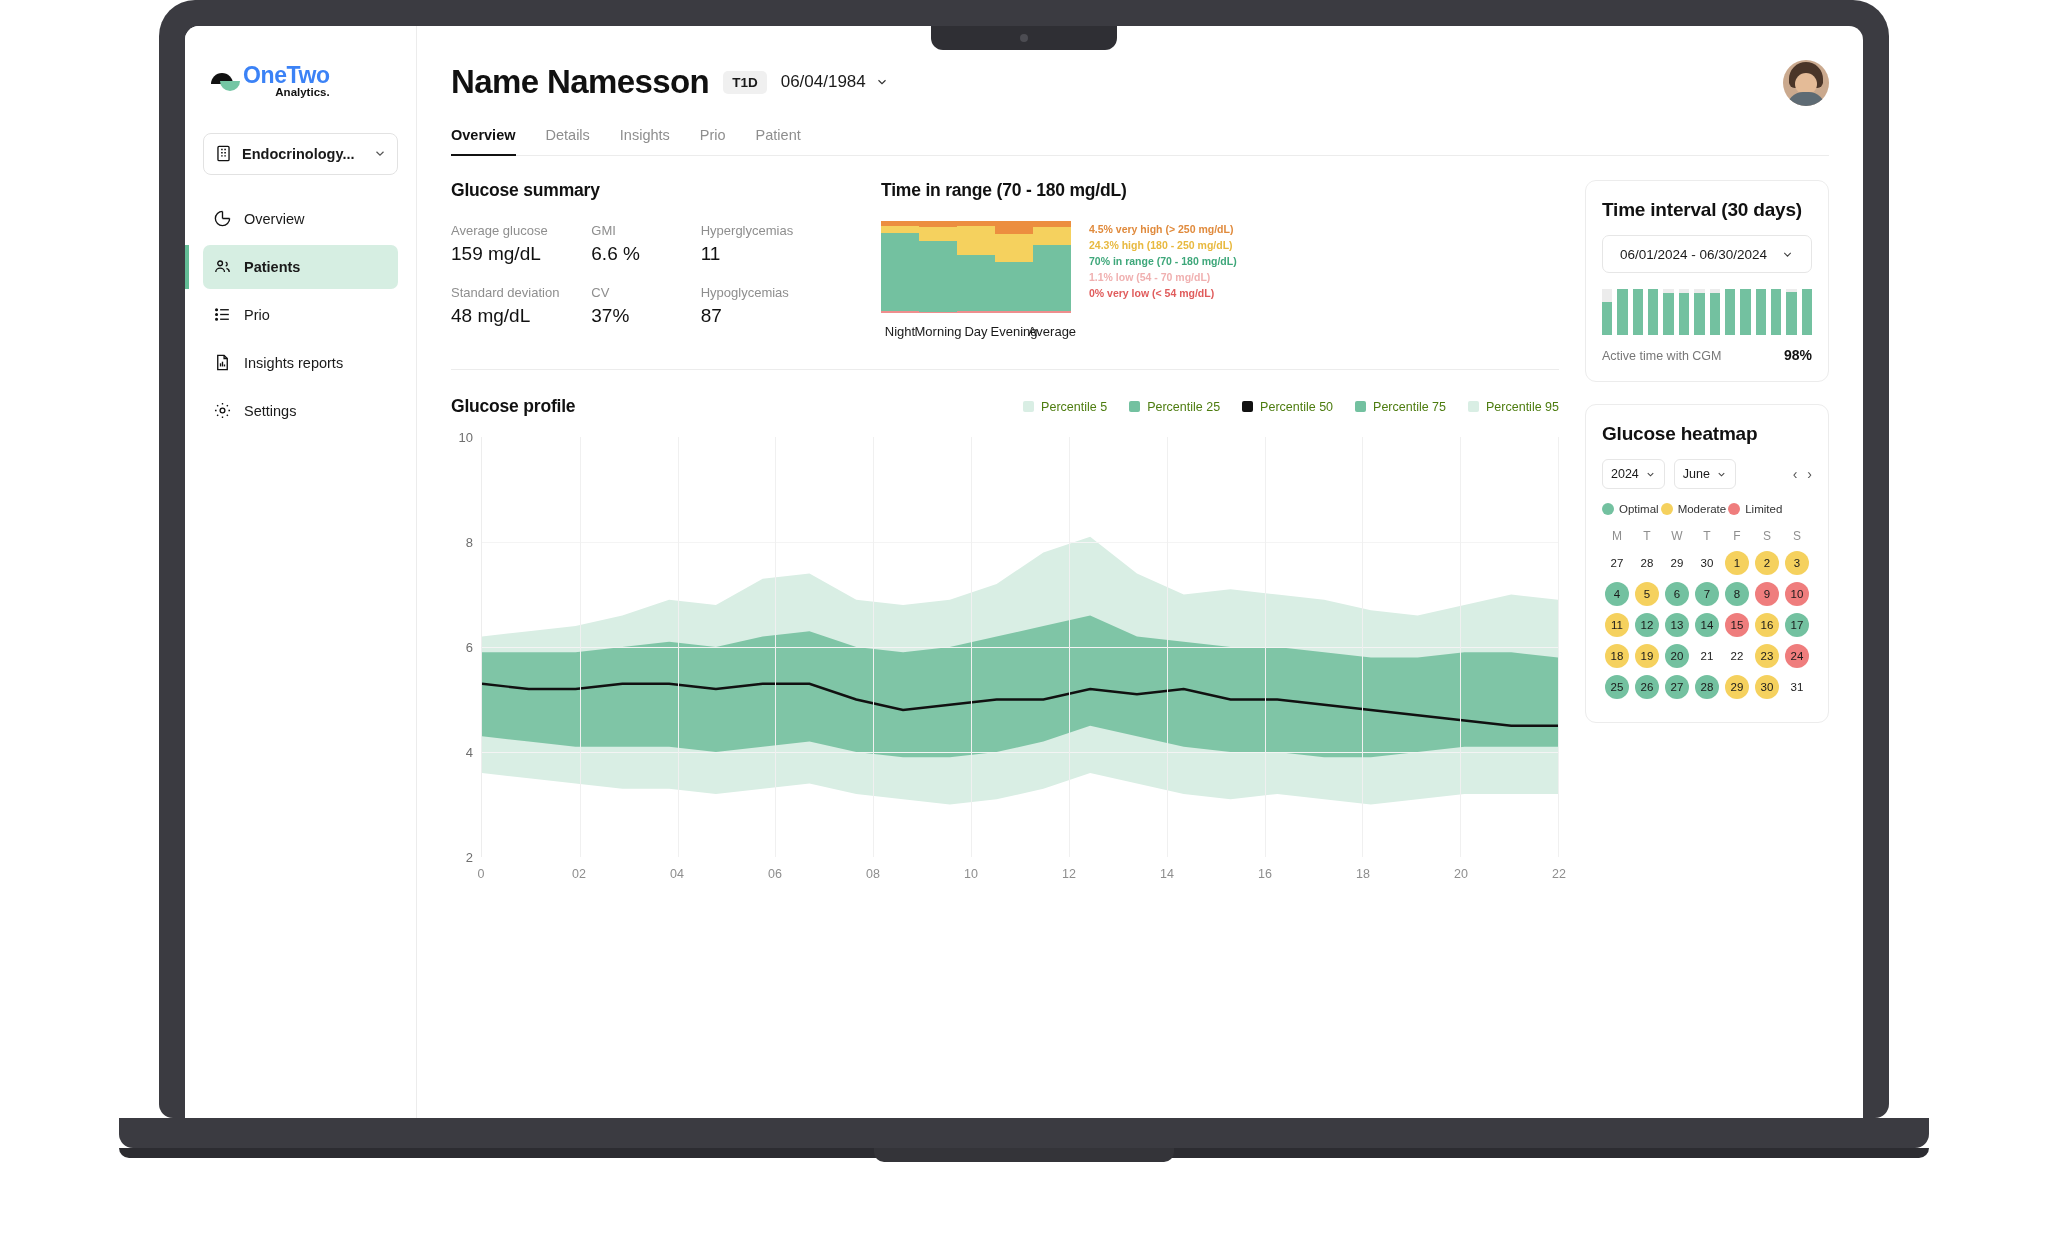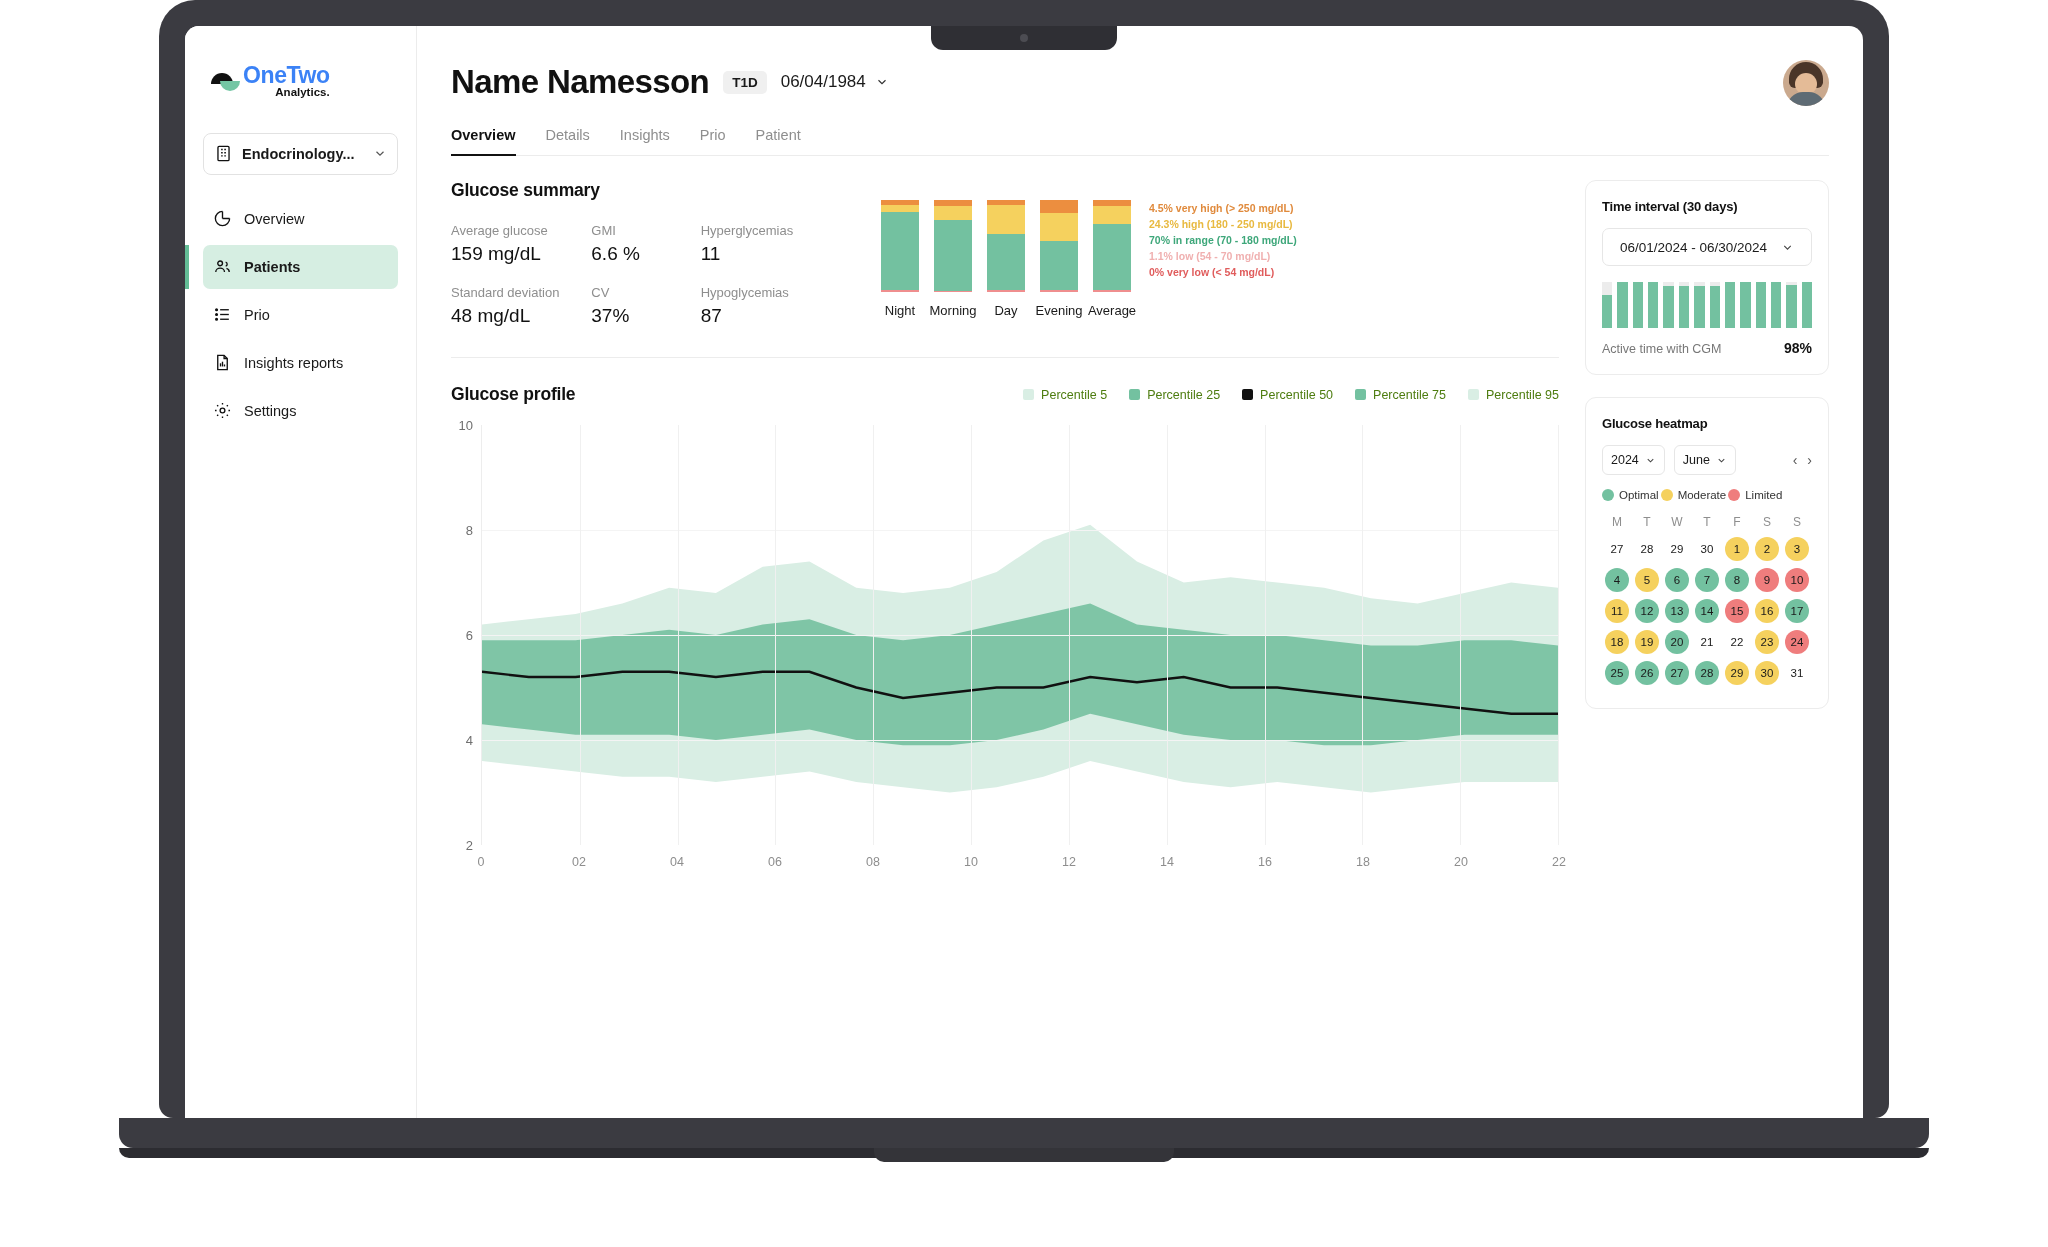--- a/index.html
+++ b/index.html
@@ -124,21 +124,21 @@
 
   
   .summary-row { display: flex; gap: 40px; }
   .summary-block { width: 390px; flex: 0 0 390px; }
   .stats { display: grid; grid-template-columns: 1fr 0.78fr 1fr; row-gap: 20px; margin-top: 22px; }
   .stat-label { font-size: 13px; color: #8e8e8e; }
   .stat-value { font-size: 19px; color: #111; margin-top: 5px; }
 
   .tir-block { flex: 1; min-width: 0; }
   .tir-body { display: flex; gap: 18px; margin-top: 20px; align-items: flex-start; }
-  .bars { display: flex; gap: 15px; }
+  .bars { display: flex; }
   .bar-col { width: 38px; display: flex; flex-direction: column; align-items: center; }
   .bar { width: 38px; height: 92px; display: flex; flex-direction: column; justify-content: flex-start; }
   .seg-vhigh { background: #ec8e3f; }
   .seg-high  { background: #f5d15e; }
   .seg-range { background: #73c1a0; }
   .seg-low   { background: #ef8e8e; }
   .bar-label { font-size: 13px; color: #1a1a1a; margin-top: 11px; white-space: nowrap; }
   .tir-legend { margin-top: 2px; display: flex; flex-direction: column; gap: 4px; }
   .tir-line { font-size: 10.5px; font-weight: 700; white-space: nowrap; }
 
@@ -157,21 +157,21 @@
   .plot { position: relative; flex: 1; border: 1px solid #ededed; border-top: none; border-bottom: none; background: #fff; }
   .vgrid { position: absolute; top: 0; bottom: 0; width: 1px; background: #f0f0f0; }
   .hgrid { position: absolute; left: 0; right: 0; height: 1px; background: #f4f4f4; }
   .x-axis { position: relative; height: 34px; margin-left: 30px; }
   .x-tick { position: absolute; top: 10px; font-size: 12.5px; color: #8e8e8e; transform: translateX(-50%); }
   .axis-note { font-size: 13px; color: #1a1a1a; margin-top: 30px; margin-left: 34px; }
 
   
   .card { border: 1px solid #ececec; border-radius: 11px; padding: 18px 16px; background: #fff; }
   .card + .card { margin-top: 22px; }
-  .card-title { font-size: 13px; font-weight: 700; color: #111; letter-spacing: -0.2px; }
+  .card-title { font-size: 19px; font-weight: 700; color: #111; letter-spacing: -0.2px; }
   .date-select {
     margin-top: 14px; height: 38px; border: 1px solid #e6e6e6; border-radius: 7px;
     display: flex; align-items: center; justify-content: center; gap: 14px; cursor: pointer;
   }
   .date-select span { font-size: 13.5px; color: #1a1a1a; }
   .cgm-bars { display: flex; gap: 5px; align-items: flex-end; height: 46px; margin-top: 16px; }
   .cgm-bar { flex: 1; background: #ececec; height: 100%; position: relative; display: flex; align-items: flex-end; }
   .cgm-fill { width: 100%; background: #73c1a0; }
   .cgm-foot { display: flex; justify-content: space-between; align-items: baseline; margin-top: 12px; }
   .cgm-foot .lbl { font-size: 12.5px; color: #777; }
@@ -346,20 +346,21 @@
                       <div class="stat-value">37%</div>
                     </div>
                     <div>
                       <div class="stat-label">Hypoglycemias</div>
                       <div class="stat-value">87</div>
                     </div>
                   </div>
                 </section>
 
                 <section class="tir-block">
+                  <div class="section-title">Time in range (70 - 180 mg/dL)</div>
                   <div class="tir-body">
                     <div class="bars" id="tir-bars">
                         <div class="bar-col">
                           <div class="bar">
                             <div class="seg-vhigh" style="height: 5%;"></div>
                             <div class="seg-high" style="height: 8%;"></div>
                             <div class="seg-range" style="height: 85%;"></div>
                             <div class="seg-low" style="height: 2%;"></div>
                           </div>
                           <div class="bar-label">Night</div>

